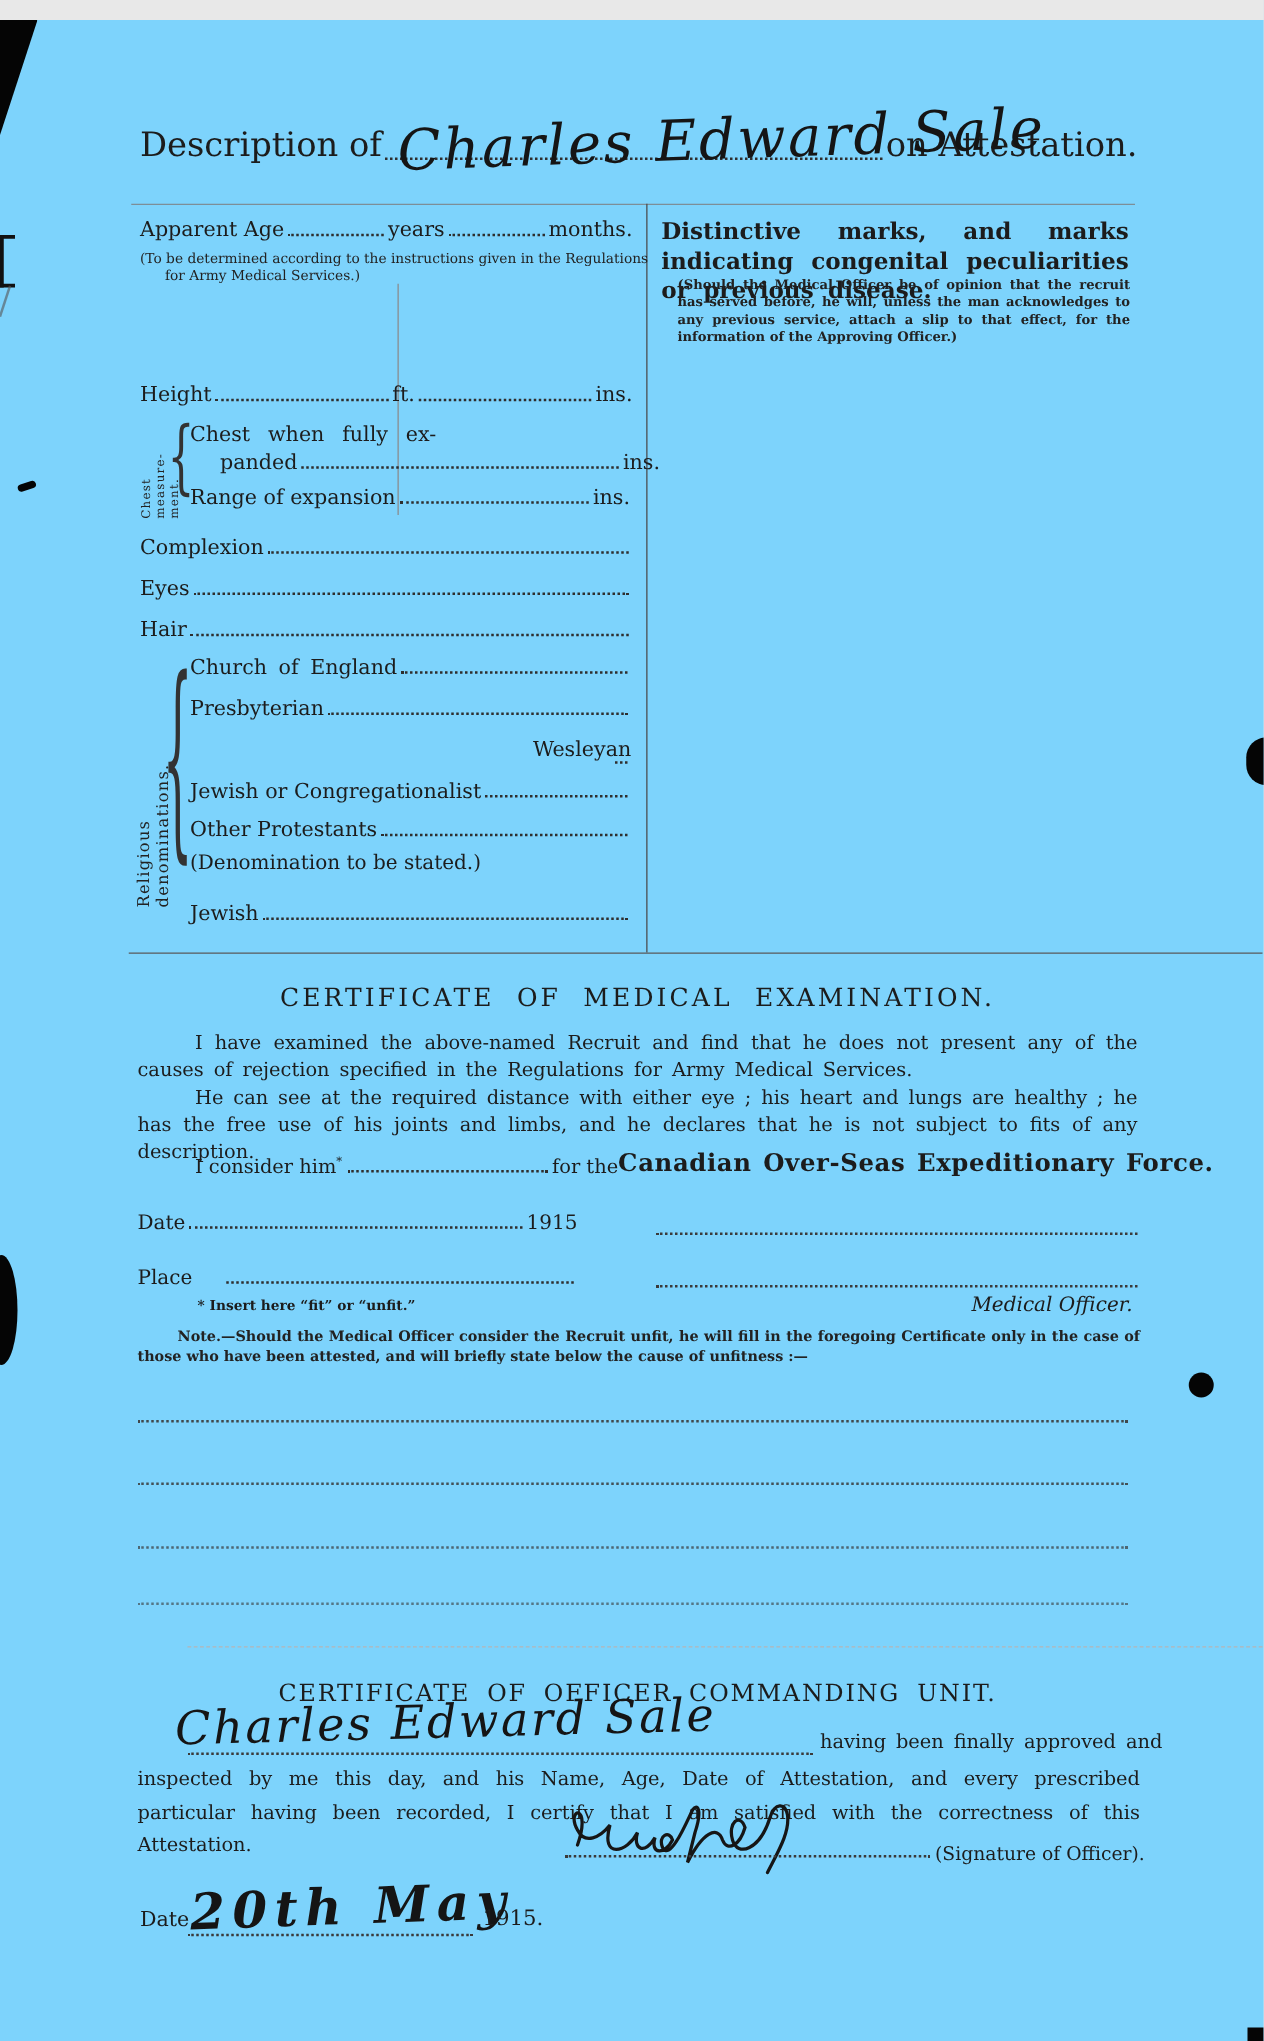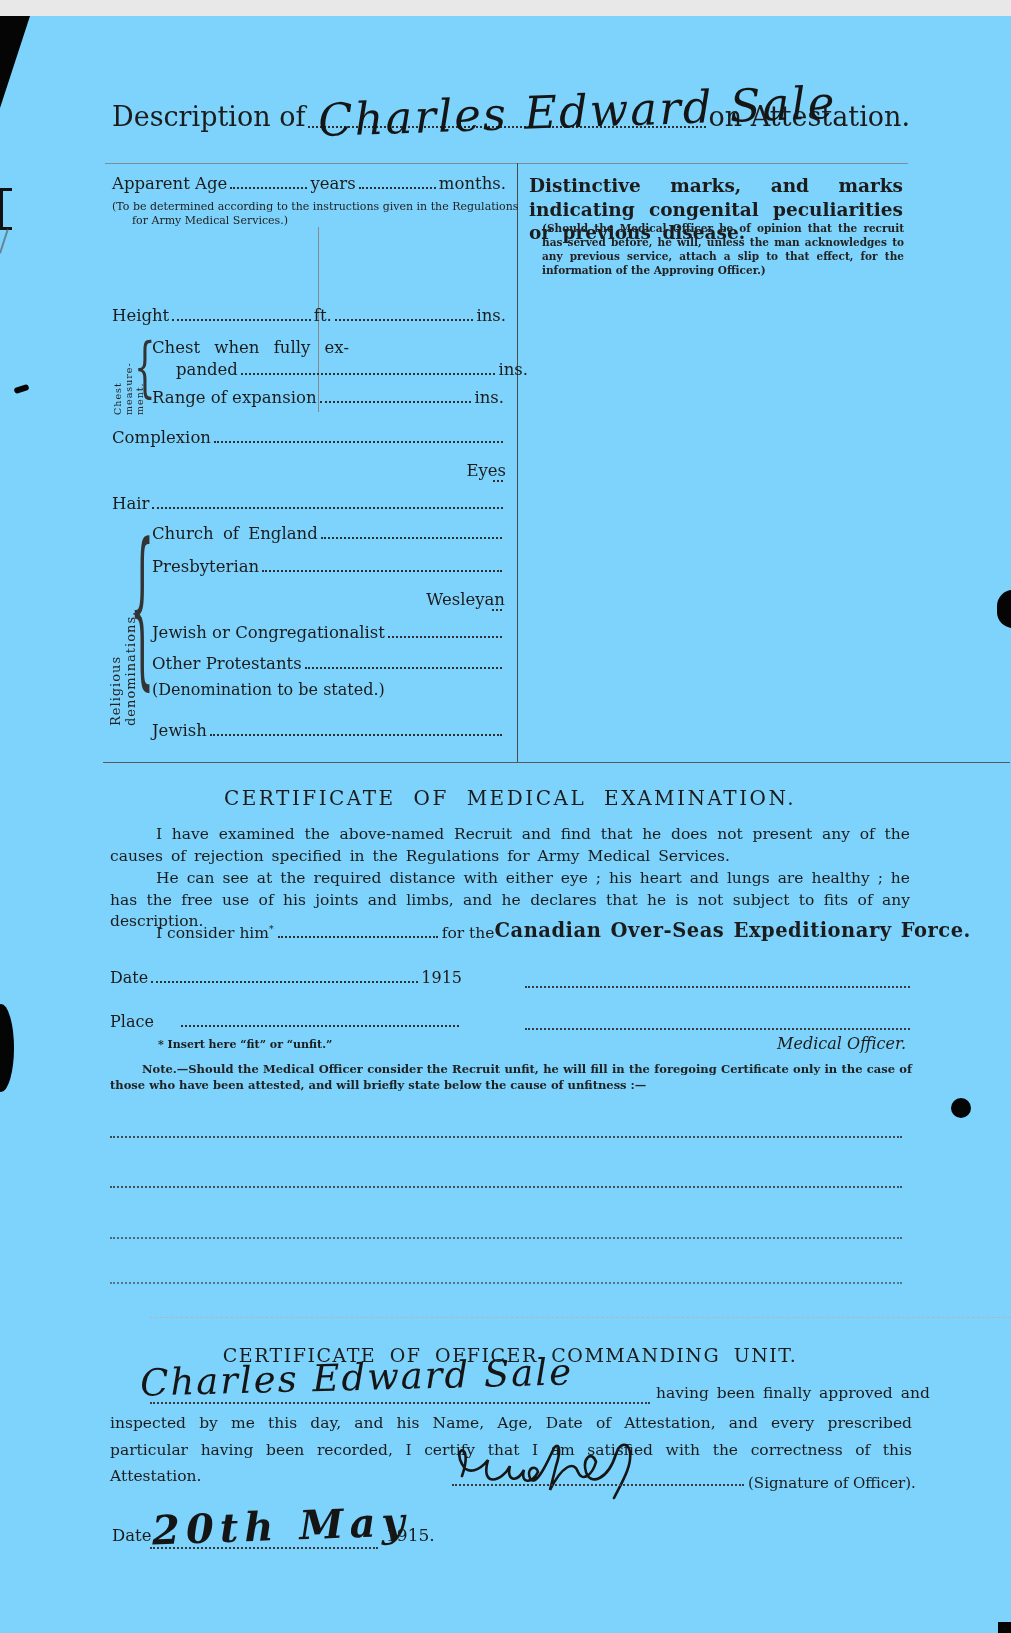--- a/index.html
+++ b/index.html
@@ -84,21 +84,21 @@
   <div class="abs row" style="left:152px;top:372px;width:352px;font-size:16.5px;">
     <span>Range of expansion</span>
     <span class="dots"></span>
     <span>ins.</span>
   </div>
 
   <div class="abs row" style="left:112px;top:412px;width:394px;font-size:16.5px;">
     <span>Complexion</span>
     <span class="dots"></span>
   </div>
-  <div class="abs row" style="left:112px;top:445px;width:394px;font-size:16.5px;flex-direction:column;">
+  <div class="abs row" style="left:112px;top:445px;width:394px;font-size:16.5px;">
     <span>Eyes</span>
     <span class="dots"></span>
   </div>
   <div class="abs row" style="left:112px;top:478px;width:394px;font-size:16.5px;">
     <span>Hair</span>
     <span class="dots"></span>
   </div>
 
   <div class="abs vlabel" style="left:108px;top:525px;height:185px;font-size:13px;"><span>Religious denominations.</span></div>
   <div class="brace" style="left:130px;top:505px;font-size:38px;transform:scaleY(4.5);">{</div>

